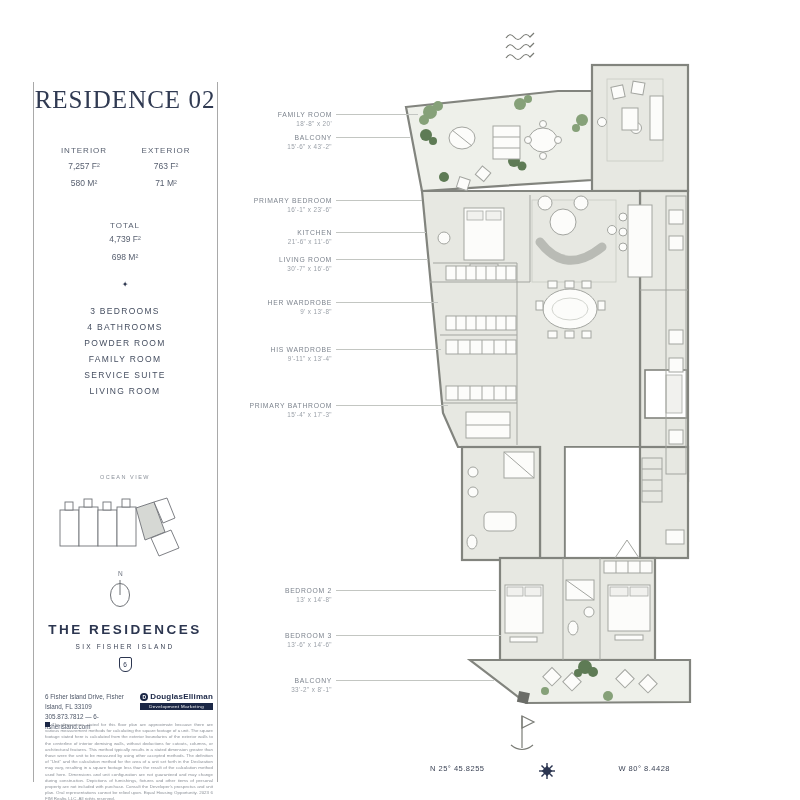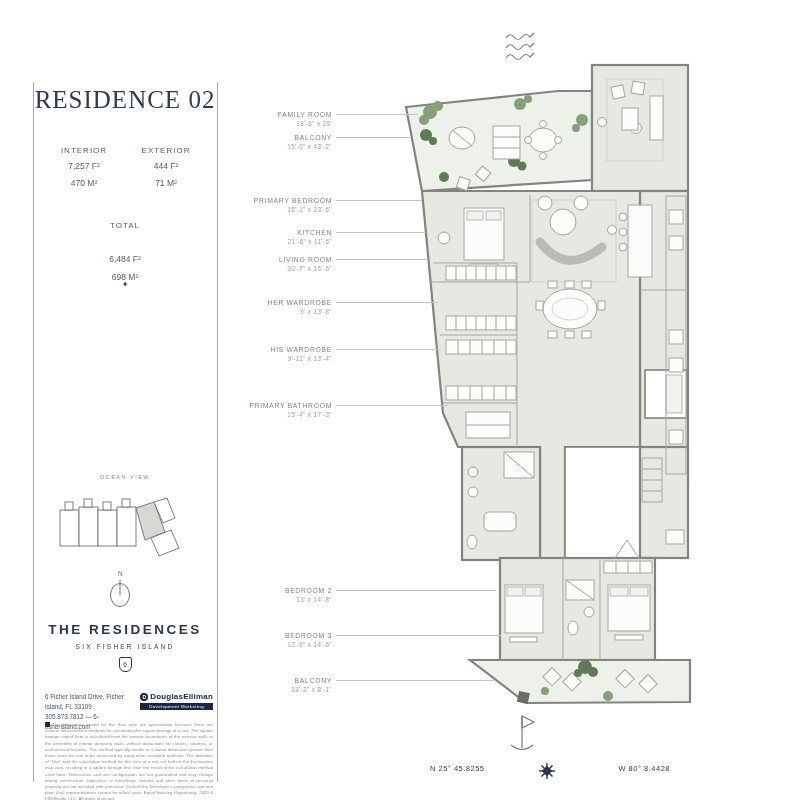--- a/index.html
+++ b/index.html
@@ -9,21 +9,21 @@
   .vline{position:absolute;top:82px;height:700px;width:1px;background:#a9a9a9;}
 
   
   .title{left:34px;top:86px;width:182px;text-align:center;
          font-family:"Liberation Serif",serif;font-size:25px;letter-spacing:1px;color:#303a52;}
   .stats{left:48px;top:146px;width:154px;display:flex;justify-content:space-between;text-align:center;}
   .stats .col{width:72px;}
   .stat-label{font-size:8px;letter-spacing:1px;color:#586070;margin-bottom:6px;}
   .stat-val{font-size:8.5px;color:#586070;margin-bottom:7px;}
   .total{left:34px;top:221px;width:182px;text-align:center;}
-  .total .stat-label{margin-bottom:24px;}
+  .total .stat-label{margin-bottom:4px;}
   .total .stat-val{margin-bottom:8px;}
   .ornament{left:34px;top:280px;width:182px;text-align:center;font-size:8px;color:#2e3850;}
   .features{left:34px;top:303px;width:182px;text-align:center;}
   .feature{font-size:8.5px;letter-spacing:1.3px;color:#454e60;line-height:16px;}
   .ocean{left:34px;top:474px;width:182px;text-align:center;font-size:5.5px;letter-spacing:1.5px;color:#8a9099;}
   .keyplan{left:55px;top:492px;}
   .brand{left:34px;top:622px;width:182px;text-align:center;}
   .brand-name{font-size:13.5px;font-weight:bold;letter-spacing:2.5px;color:#2c3650;}
   .brand-sub{font-size:6.5px;letter-spacing:2.2px;color:#3a4254;margin-top:6px;}
   .brand-mark{display:inline-flex;align-items:center;justify-content:center;margin-top:7px;
@@ -72,37 +72,45 @@
 
   <div class="vline" style="left:33px"></div>
   <div class="vline" style="left:217px"></div>
 
   <div class="abs title">RESIDENCE 02</div>
 
   <div class="abs stats">
     <div class="col">
       <div class="stat-label">INTERIOR</div>
       <div class="stat-val">7,257 F²</div>
-      <div class="stat-val">470 M²</div>
+      <div class="stat-val">580 M²</div>
     </div>
     <div class="col">
       <div class="stat-label">EXTERIOR</div>
-      <div class="stat-val">444 F²</div>
+      <div class="stat-val">763 F²</div>
       <div class="stat-val">71 M²</div>
     </div>
   </div>
 
   <div class="abs total">
     <div class="stat-label">TOTAL</div>
-    <div class="stat-val">6,484 F²</div>
+    <div class="stat-val">4,739 F²</div>
     <div class="stat-val">698 M²</div>
   </div>
 
   <div class="abs ornament">✦</div>
 
+  <div class="abs features">
+    <div class="feature">3 BEDROOMS</div>
+    <div class="feature">4 BATHROOMS</div>
+    <div class="feature">POWDER ROOM</div>
+    <div class="feature">FAMILY ROOM</div>
+    <div class="feature">SERVICE SUITE</div>
+    <div class="feature">LIVING ROOM</div>
+  </div>
 
   <div class="abs ocean">OCEAN VIEW</div>
 
   <svg class="abs keyplan" width="140" height="72" viewBox="0 0 140 72">
     <rect class="kp" x="5" y="18" width="19" height="36"></rect>
     <rect class="kp" x="24" y="15" width="19" height="39"></rect>
     <rect class="kp" x="43" y="18" width="19" height="36"></rect>
     <rect class="kp" x="62" y="15" width="19" height="39"></rect>
     <rect class="kp" x="10" y="10" width="8" height="8"></rect>
     <rect class="kp" x="29" y="7" width="8" height="8"></rect>

